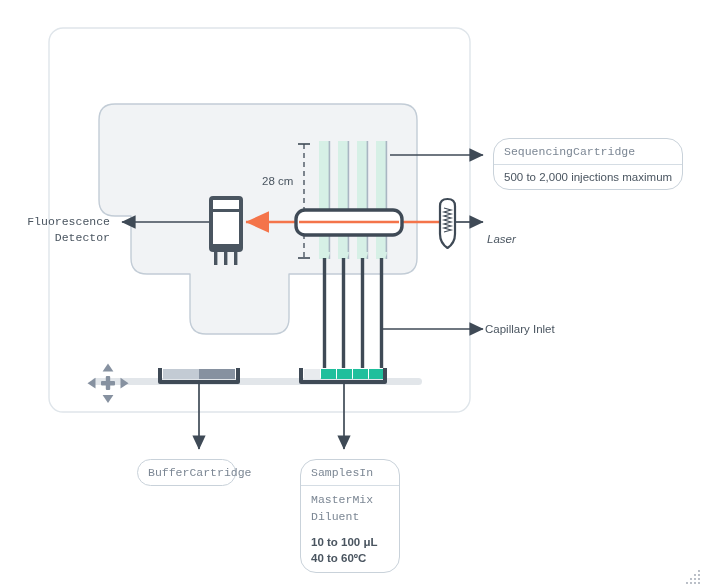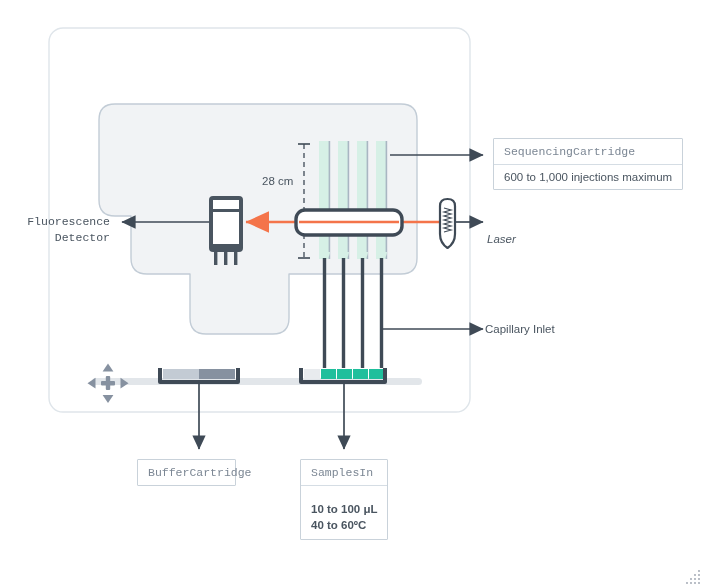--- a/index.html
+++ b/index.html
@@ -12,21 +12,21 @@
   svg.diagram{position:absolute;left:0;top:0;width:704px;height:588px;}
 
   
   .lbl{position:absolute;font-size:11.5px;color:#4a5560;line-height:1.35;white-space:pre;text-align:center;}
   .lbl.right{text-align:right;font-family:Liberation Mono, monospace;}
 
   
   .box{
     position:absolute;
     border:1px solid #c9d2da;
-    border-radius:1px;
+    border-radius:16px;
     background:#ffffff;
     box-sizing:border-box;
   }
   .box .sec{
     padding:6px 10px;
     box-sizing:border-box;
   }
   .box .sec + .sec{border-top:1px solid #d5dde4;}
   .box .title{
     font-family:"Liberation Mono", monospace;
@@ -40,21 +40,21 @@
     font-family:"Liberation Mono", monospace;
     font-size:11.5px;color:#7c8794;white-space:pre;line-height:1.45;
   }
   .box .vals{
     font-family:"Liberation Sans", sans-serif;
     font-size:11.5px;color:#4a5560;white-space:pre;line-height:1.35;
   }
 
   #box-seq{left:493px;top:138px;width:190px;}
   #box-buffer{left:137px;top:459px;width:99px;}
-  #box-samples{left:300px;top:459px;width:88px;}
+  #box-samples{left:300px;top:459px;width:100px;}
 
   #lbl-fluor{left:22px;top:214px;width:88px;}
   #lbl-laser{left:487px;top:232px;font-style:italic;}
   #lbl-capinlet{left:485px;top:322px;}
   #lbl-28cm{left:262px;top:174px;}
 
   
   .grip{position:absolute;right:3px;bottom:3px;width:16px;height:16px;}
 </style>
 </head>
@@ -189,35 +189,37 @@
 
   <div class="lbl" id="lbl-capinlet">Capillary Inlet</div>
 
   <div class="lbl" id="lbl-28cm">28 cm</div>
 
   <div class="box" id="box-seq">
     <div class="sec">
       <div class="title">SequencingCartridge</div>
     </div>
     <div class="sec">
-      <div class="body">600 to 1,000 injections maximum</div>
+      <div class="body">500 to 2,000 injections maximum</div>
     </div>
   </div>
 
   <div class="box" id="box-buffer">
     <div class="sec center">
       <div class="title center" style="text-align:center;">BufferCartridge</div>
     </div>
   </div>
 
   <div class="box" id="box-samples">
     <div class="sec">
       <div class="title">SamplesIn</div>
     </div>
     <div class="sec">
+      <div class="bodymono">MasterMix
+Diluent</div>
       <div class="vals" style="margin-top:10px;font-weight:bold;">10 to 100 μL
 40 to 60ºC</div>
     </div>
   </div>
 
   <svg class="grip" viewBox="0 0 16 16">
     <g fill="#9aa2ad">
       <circle cx="14" cy="2" r="0.9"></circle>
       <circle cx="10" cy="6" r="0.9"></circle>
         <circle cx="14" cy="6" r="0.9"></circle>

